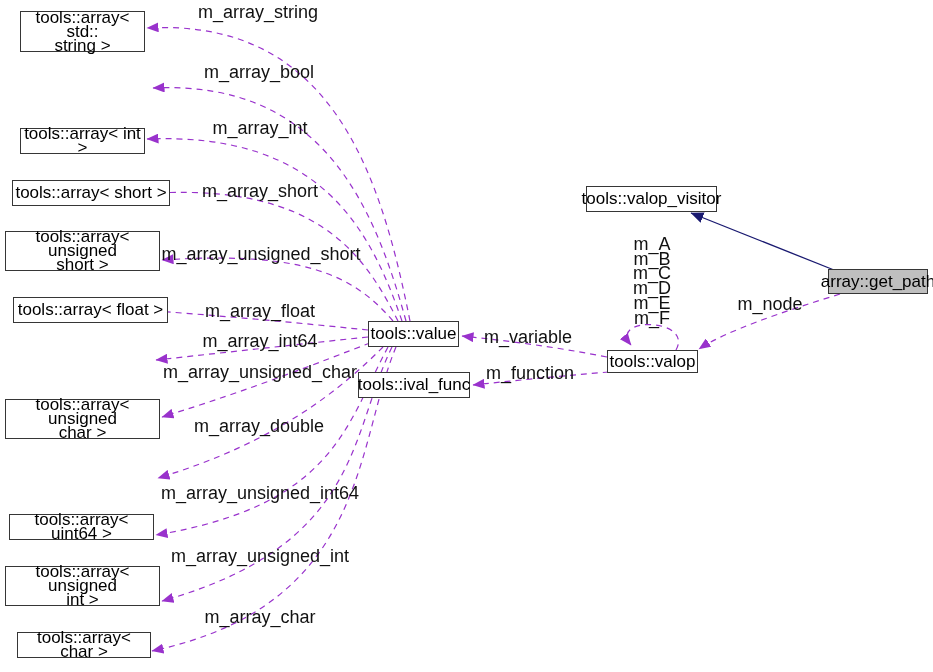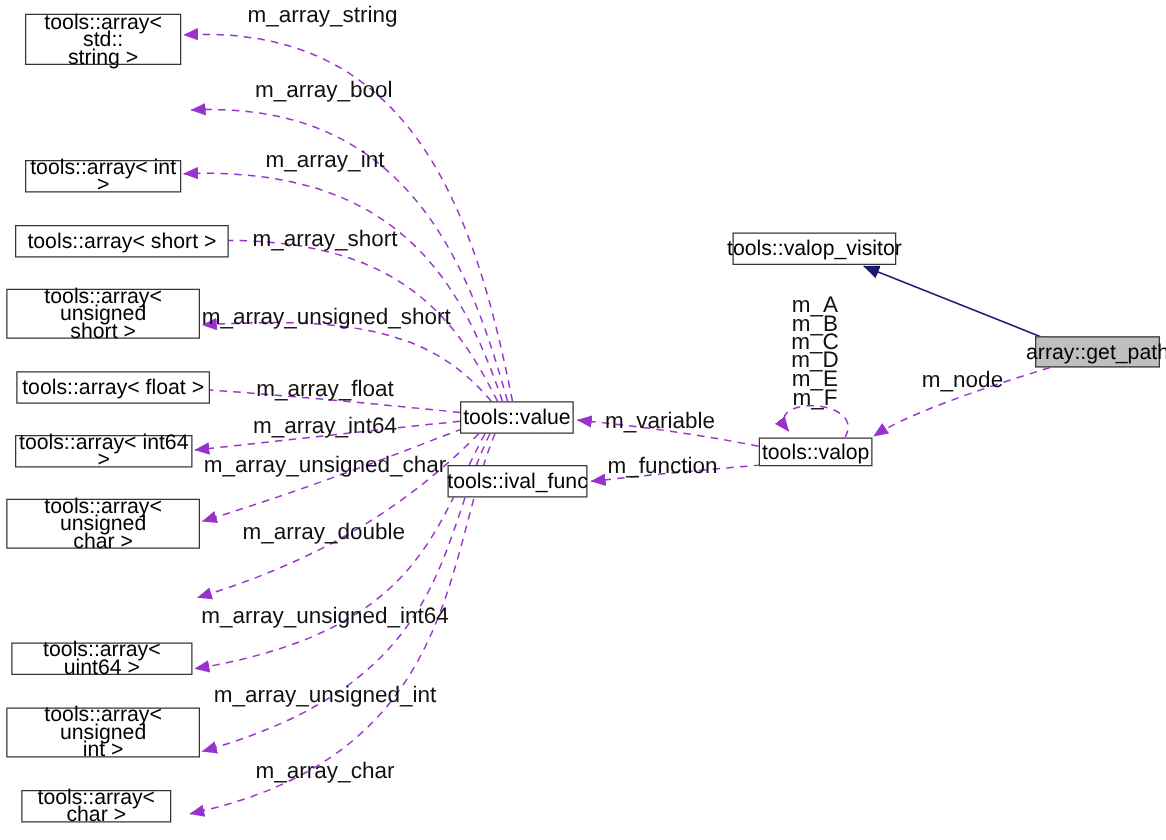--- a/index.html
+++ b/index.html
@@ -54,31 +54,30 @@
       <path d="M 676 350 C 694 318, 608 316, 631 345" marker-end="url(#arrP)"></path>
     </g>
     <g stroke="#191970" stroke-width="1.3" fill="none">
       <path d="M 834 270 L 691 213" marker-end="url(#arrN)"></path>
     </g>
   </svg>
 
   <div class="node" style="left:20px;top:11px;width:125px;height:41px">tools::array&lt; std::
 string &gt;</div>
   <div class="node" style="left:20px;top:128px;width:125px;height:26px">tools::array&lt; int &gt;</div>
-  <div class="node" style="left:12px;top:180px;width:171px;height:26px">tools::array&lt; short &gt;</div>
+  <div class="node" style="left:12px;top:180px;width:158px;height:26px">tools::array&lt; short &gt;</div>
   <div class="node" style="left:5px;top:231px;width:155px;height:40px">tools::array&lt; unsigned
 short &gt;</div>
   <div class="node" style="left:13px;top:297px;width:155px;height:26px">tools::array&lt; float &gt;</div>
-  <div class="node" style="left:12px;top:348px;width:142px;height:26px">tools::array&lt; int64 &gt;</div>
   <div class="node" style="left:5px;top:399px;width:155px;height:40px">tools::array&lt; unsigned
 char &gt;</div>
   <div class="node" style="left:9px;top:514px;width:145px;height:26px">tools::array&lt; uint64 &gt;</div>
   <div class="node" style="left:5px;top:566px;width:155px;height:40px">tools::array&lt; unsigned
 int &gt;</div>
-  <div class="node" style="left:17px;top:632px;width:120px;height:26px">tools::array&lt; char &gt;</div>
+  <div class="node" style="left:17px;top:632px;width:134px;height:26px">tools::array&lt; char &gt;</div>
   <div class="node" style="left:368px;top:321px;width:91px;height:26px">tools::value</div>
   <div class="node" style="left:358px;top:372px;width:112px;height:26px">tools::ival_func</div>
   <div class="node" style="left:586px;top:186px;width:131px;height:26px">tools::valop_visitor</div>
   <div class="node" style="left:607px;top:350px;width:91px;height:23px">tools::valop</div>
   <div class="node hl" style="left:828px;top:269px;width:100px;height:25px">array::get_path</div>
 
   <div class="elabel" style="left:258px;top:12px">m_array_string</div>
   <div class="elabel" style="left:259px;top:72px">m_array_bool</div>
   <div class="elabel" style="left:260px;top:128px">m_array_int</div>
   <div class="elabel" style="left:260px;top:191px">m_array_short</div>

